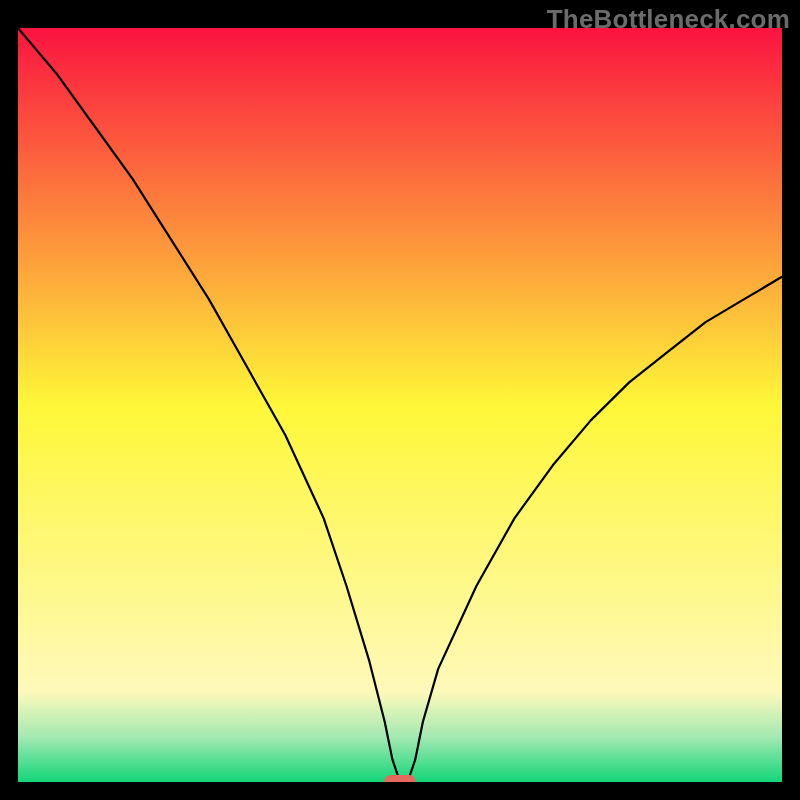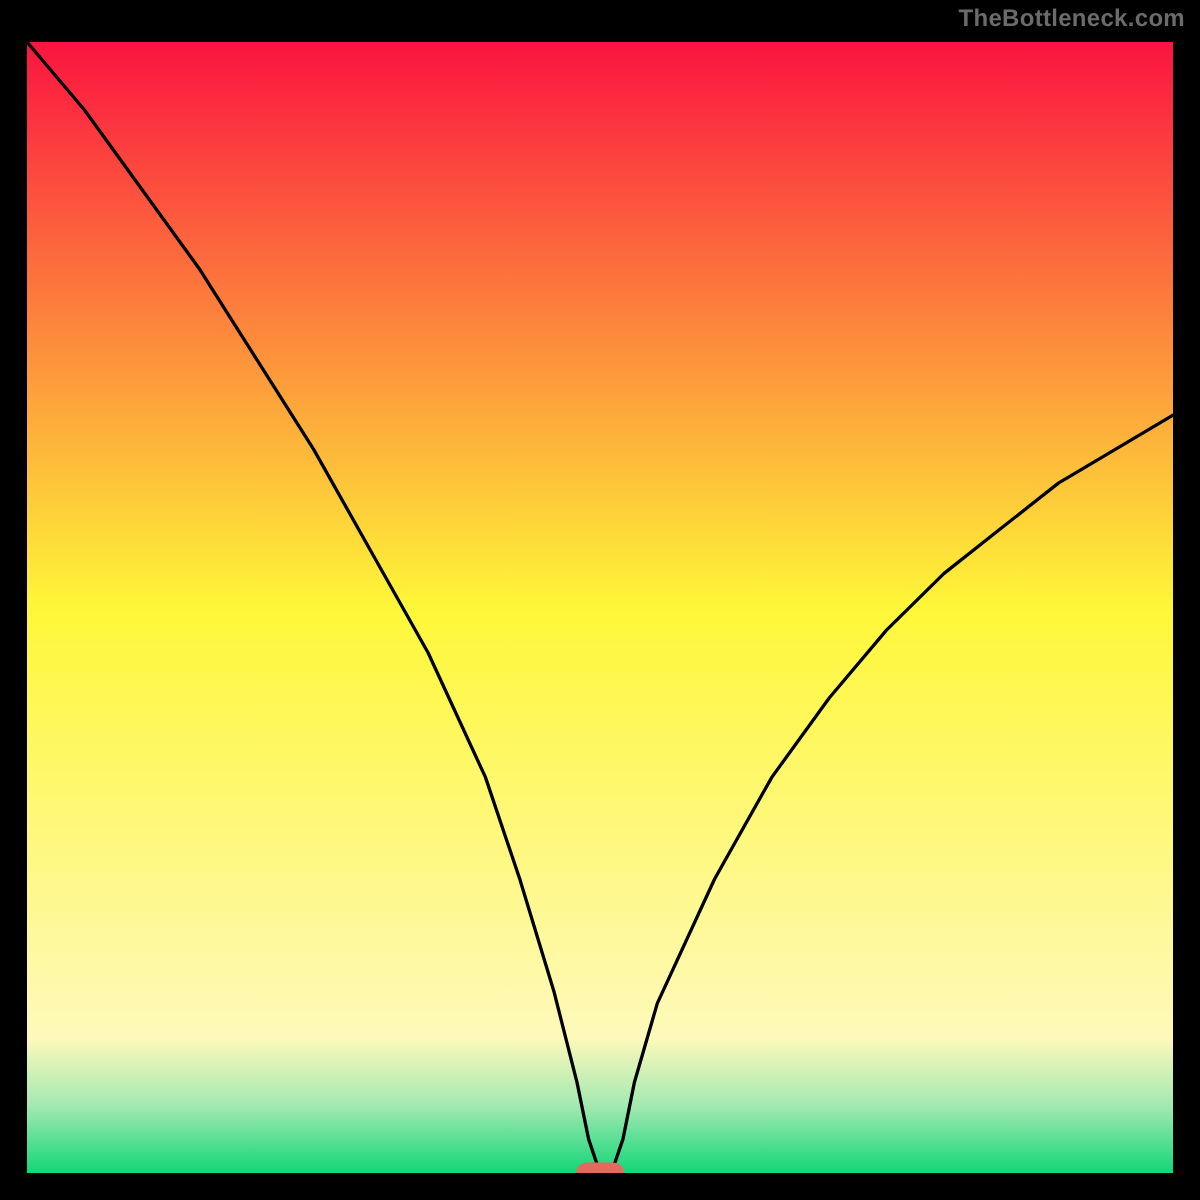--- a/index.html
+++ b/index.html
@@ -14,21 +14,21 @@
   .frame {
     position: relative;
     width: 800px;
     height: 800px;
     background: #000;
   }
   .watermark {
     position: absolute;
     top: 4px;
     right: 10px;
-    font-size: 16px;
+    font-size: 26px;
     font-weight: 600;
     color: #6b6b6b;
     letter-spacing: 0.2px;
     z-index: 10;
   }
   .plot {
     position: absolute;
     left: 18px;
     top: 28px;
     width: 764px;

